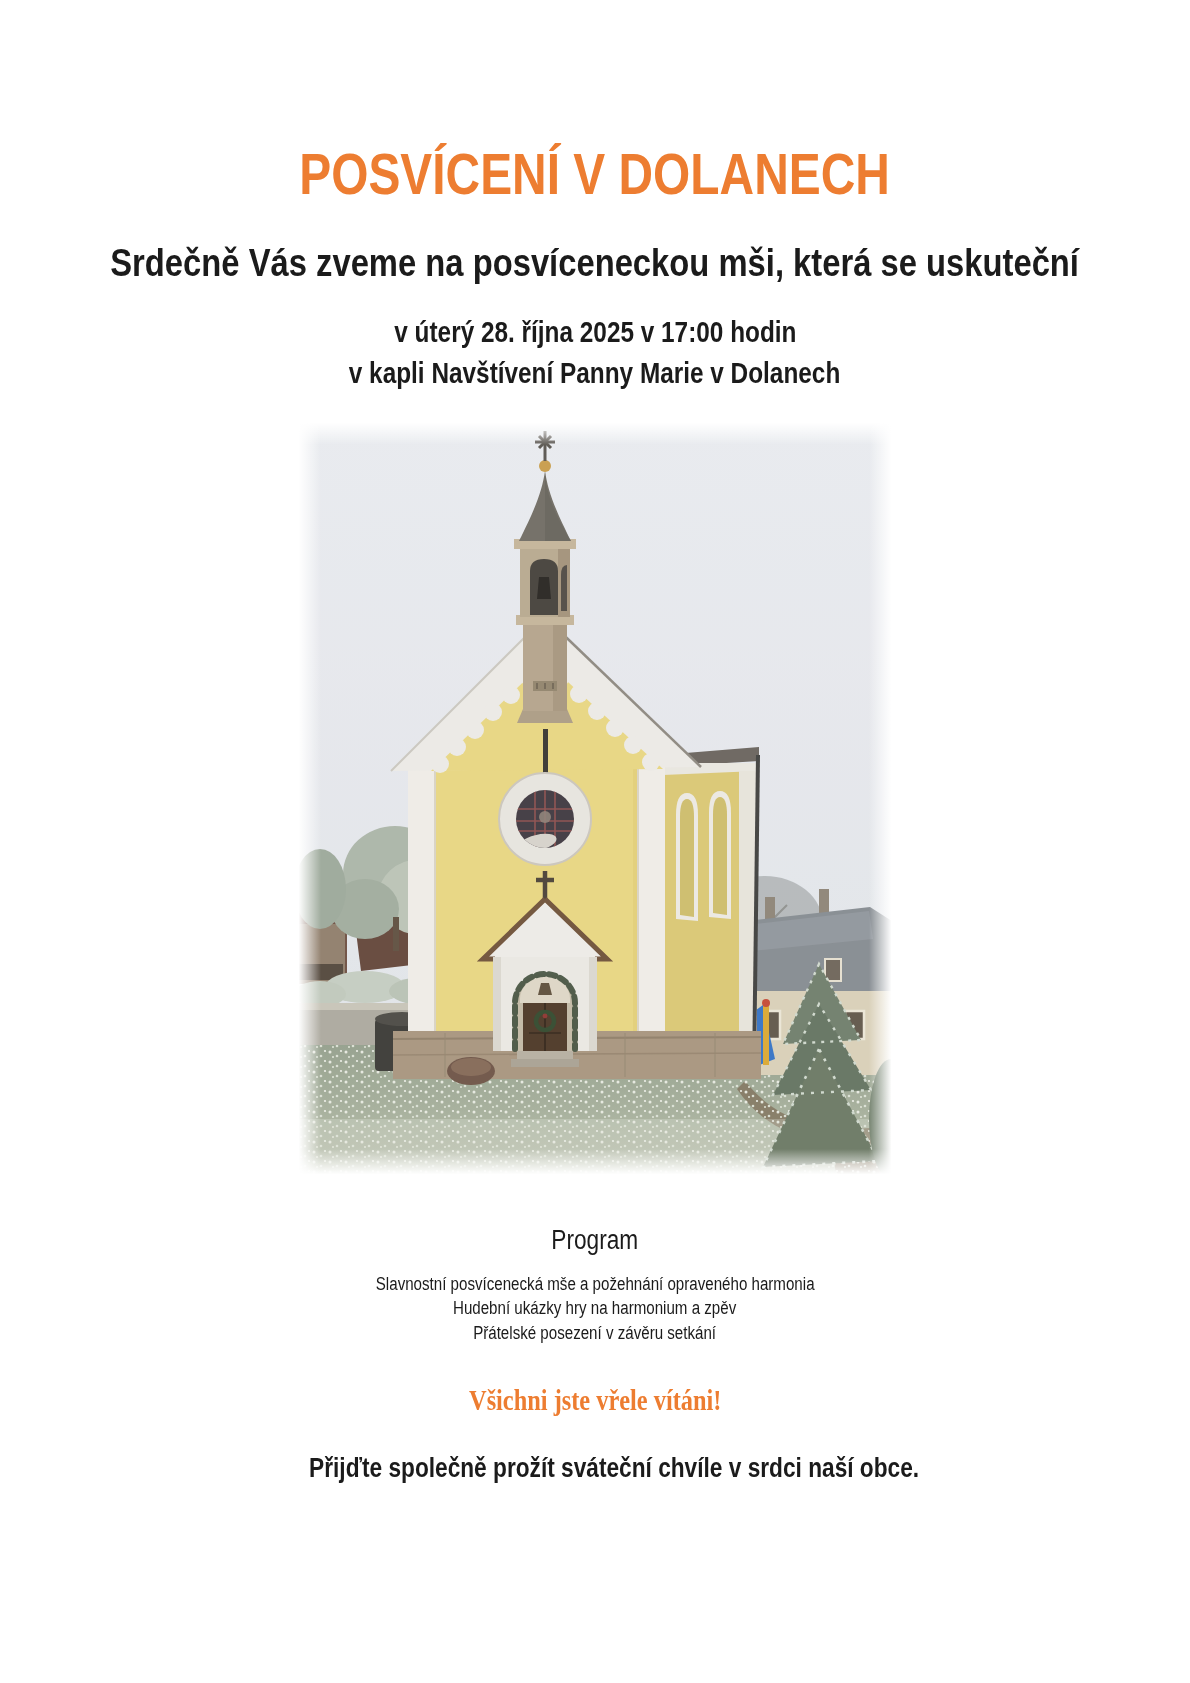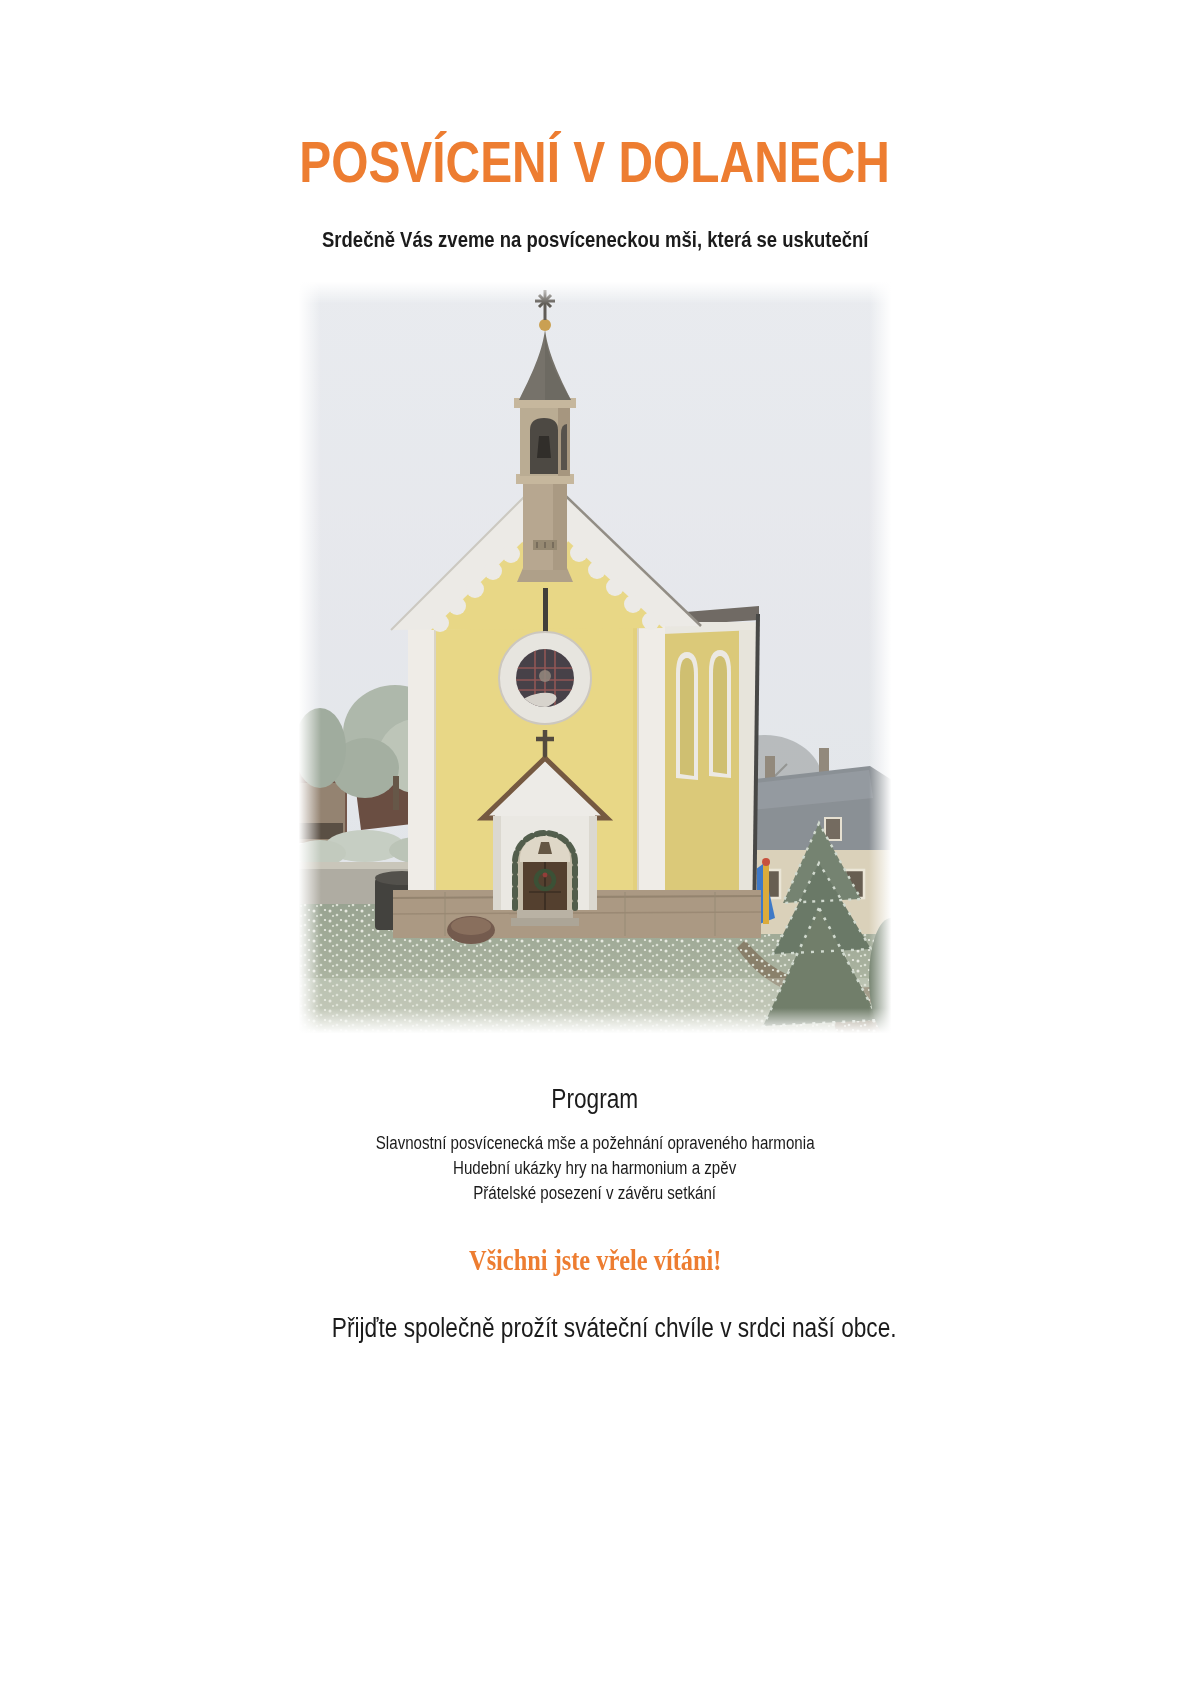--- a/index.html
+++ b/index.html
@@ -4,37 +4,37 @@
 <style>
   :root{
     --accent:#ED7D31;
     --ink:#1b1b1b;
   }
   *{box-sizing:border-box;}
   html,body{margin:0;padding:0;background:#ffffff;}
   .page{
     position:relative;
     width:1190px;height:1480px;
-    margin:0 auto;
+    margin:12px auto;
     background:#ffffff;
     font-family:"Liberation Sans","DejaVu Sans",sans-serif;
     color:var(--ink);
     overflow:hidden;
     text-align:center;
   }
   .cond{display:inline-block;transform:scaleX(.84);transform-origin:center;white-space:nowrap;}
   h1.poster-title{
     margin:130px 0 0 0;
     font-size:57px;line-height:1.15;
     font-weight:bold;color:var(--accent);
     letter-spacing:0px;
   }
   p.intro{
     margin:30px 0 0 0;
-    font-size:22px;font-weight:bold;line-height:1.3;
+    font-size:39px;font-weight:bold;line-height:1.3;
   }
   .when{
     margin:24px 0 0 0;
     font-size:29px;font-weight:bold;line-height:1.42;
   }
   .photo-wrap{
     position:relative;
     width:600px;height:760px;
     margin:24px auto 0 auto;
   }
@@ -49,32 +49,36 @@
     font-size:27px;font-weight:normal;
   }
   .program-list{margin:16px 0 0 0;}
   .program-list p{margin:0;font-size:18px;line-height:1.38;font-weight:normal;}
   .welcome{
     margin:38px 0 0 0;
     font-size:29px;font-weight:bold;color:var(--accent);font-family:Liberation Serif, serif;
   }
   .closing{
     margin:36px 0 0 0;
-    font-size:27px;font-weight:normal;padding-left:39px;
+    font-size:27px;font-weight:bold;padding-left:39px;
   }
 </style>
 </head>
 <body>
 
 <div class="page">
 
   <h1 class="poster-title"><span class="cond">POSVÍCENÍ V DOLANECH</span></h1>
 
   <p class="intro"><span class="cond">Srdečně Vás zveme na posvíceneckou mši, která se uskuteční</span></p>
 
+  <div class="when">
+    <div><span class="cond">v úterý 28. října 2025 v 17:00 hodin</span></div>
+    <div><span class="cond">v kapli Navštívení Panny Marie v Dolanech</span></div>
+  </div>
 
   <div class="photo-wrap">
     <svg viewBox="0 0 600 760" preserveAspectRatio="none" aria-hidden="true">
       <defs>
         <linearGradient id="sky" x1="0" y1="0" x2="0" y2="1">
           <stop offset="0" stop-color="#e9ebef"></stop>
           <stop offset="0.7" stop-color="#e2e5ea"></stop>
           <stop offset="1" stop-color="#dde0e4"></stop>
         </linearGradient>
         <linearGradient id="gnd" x1="0" y1="0" x2="0" y2="1">

